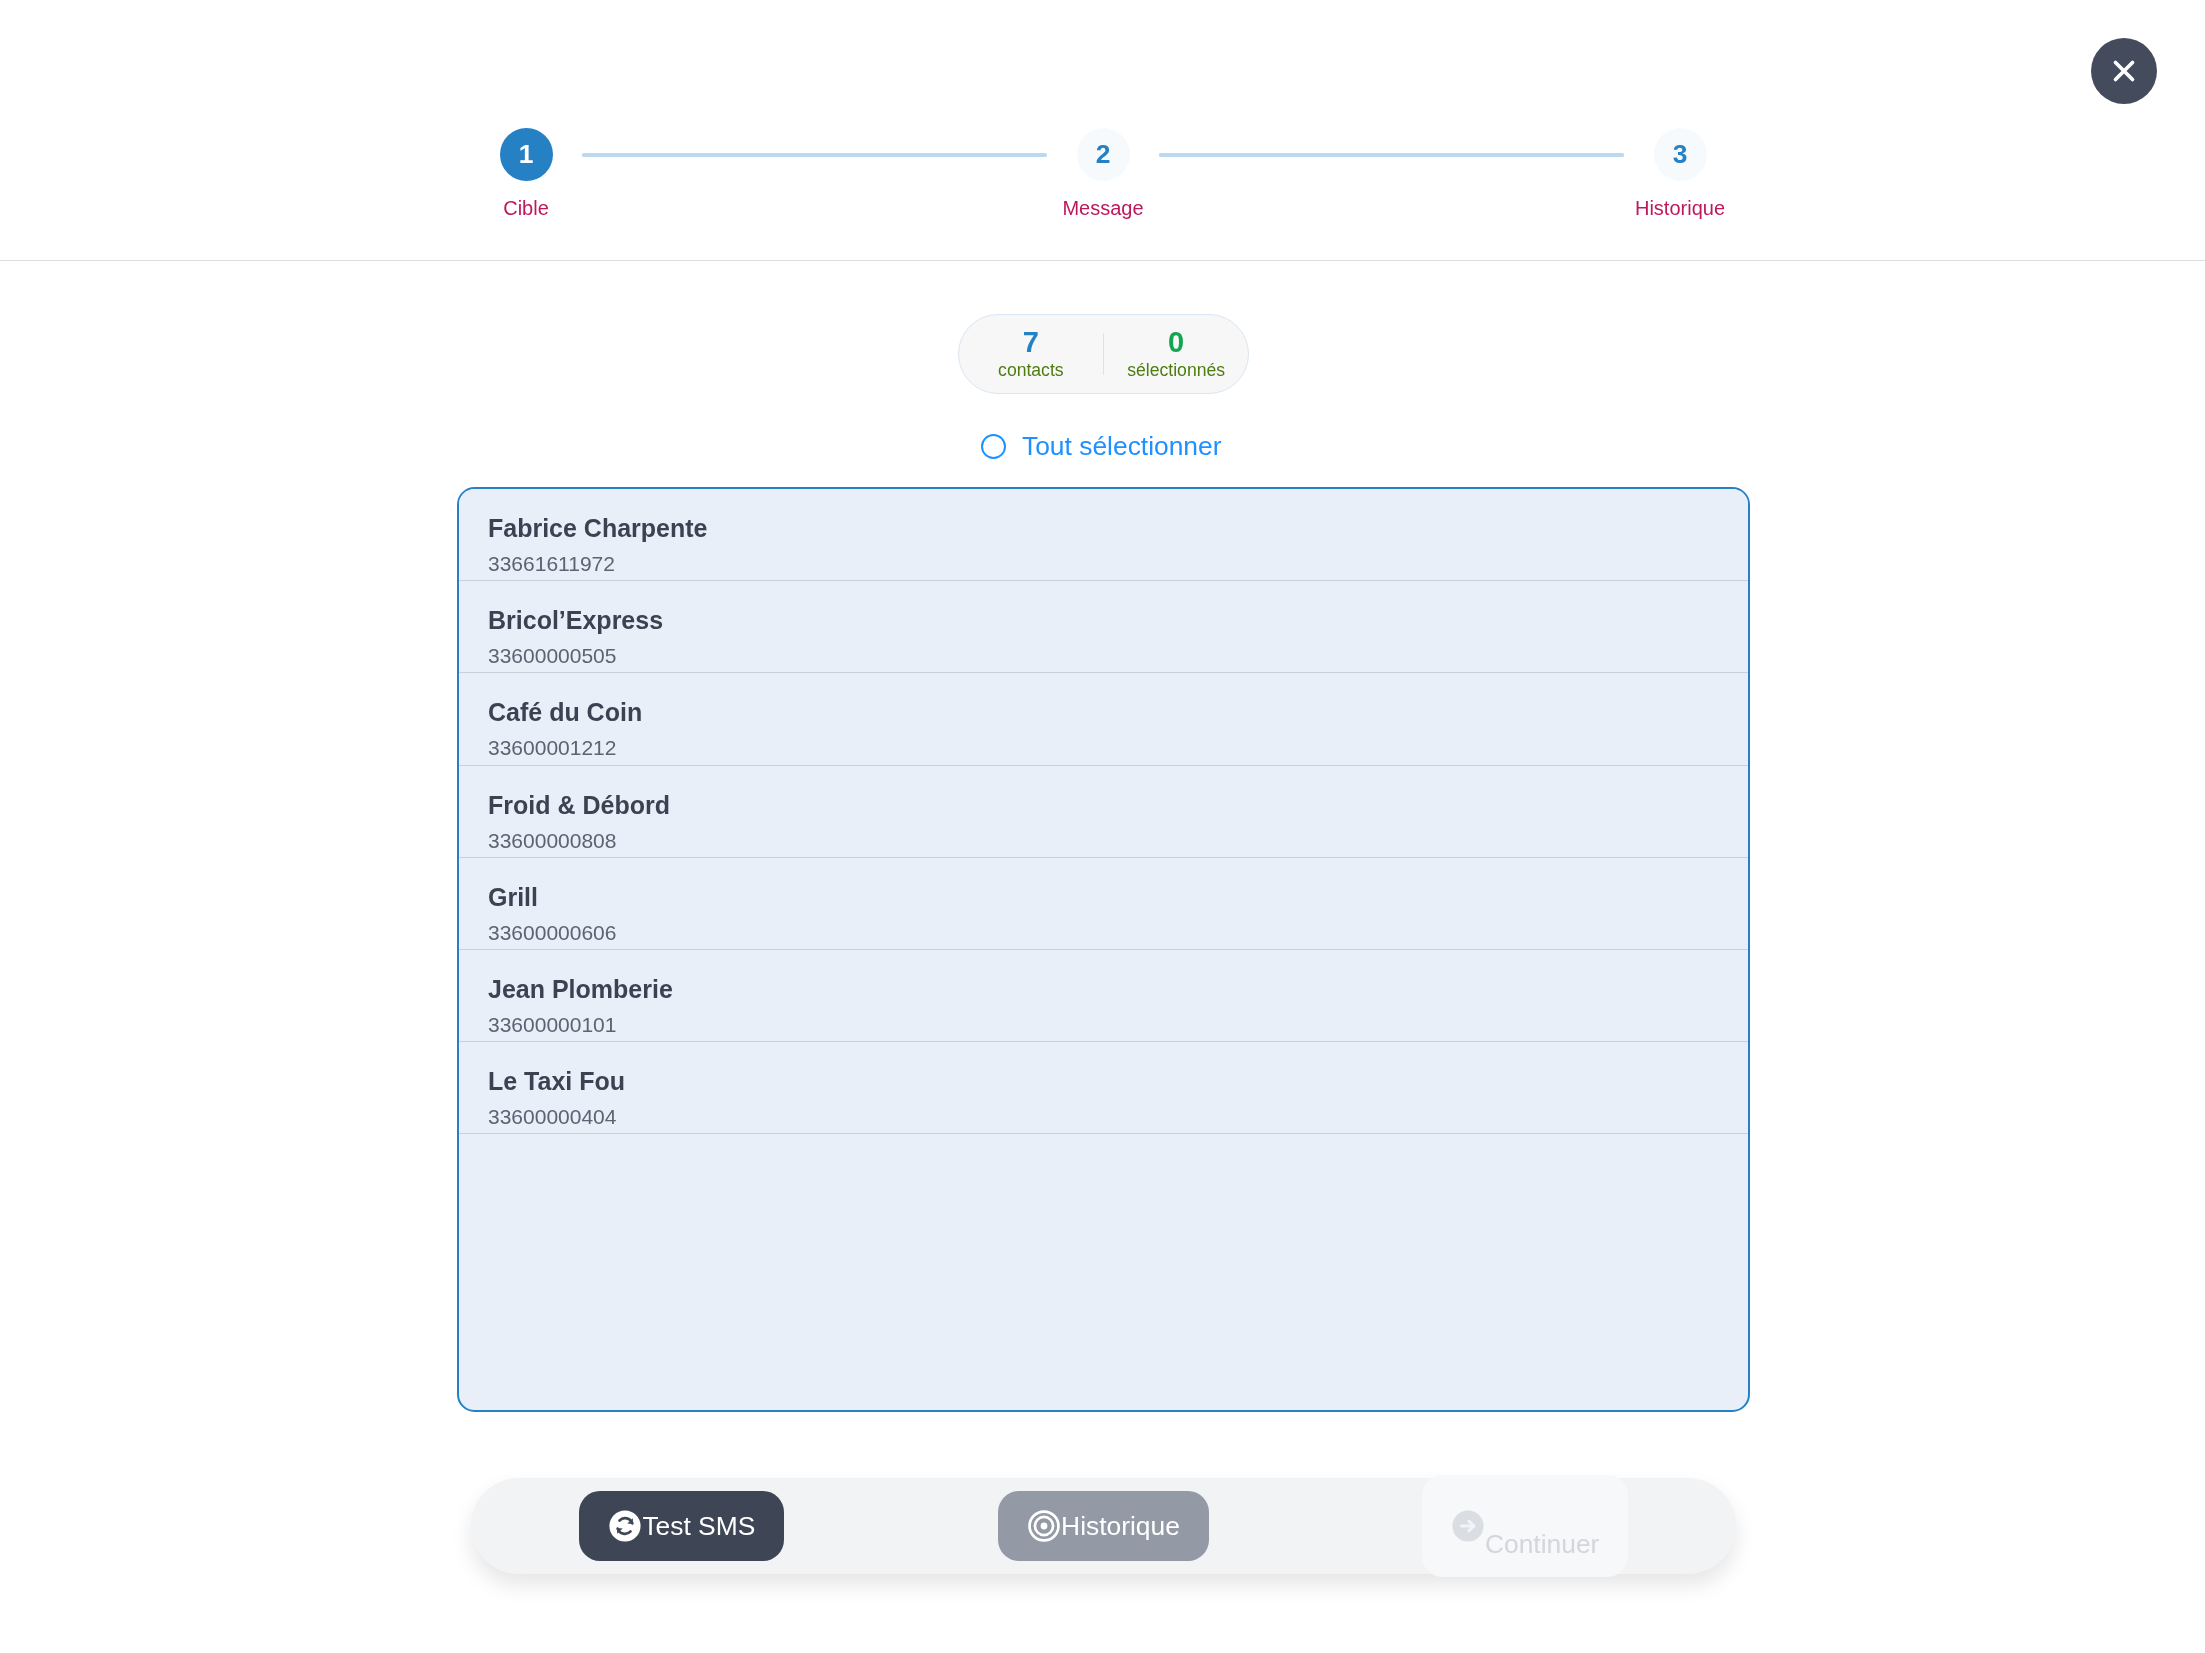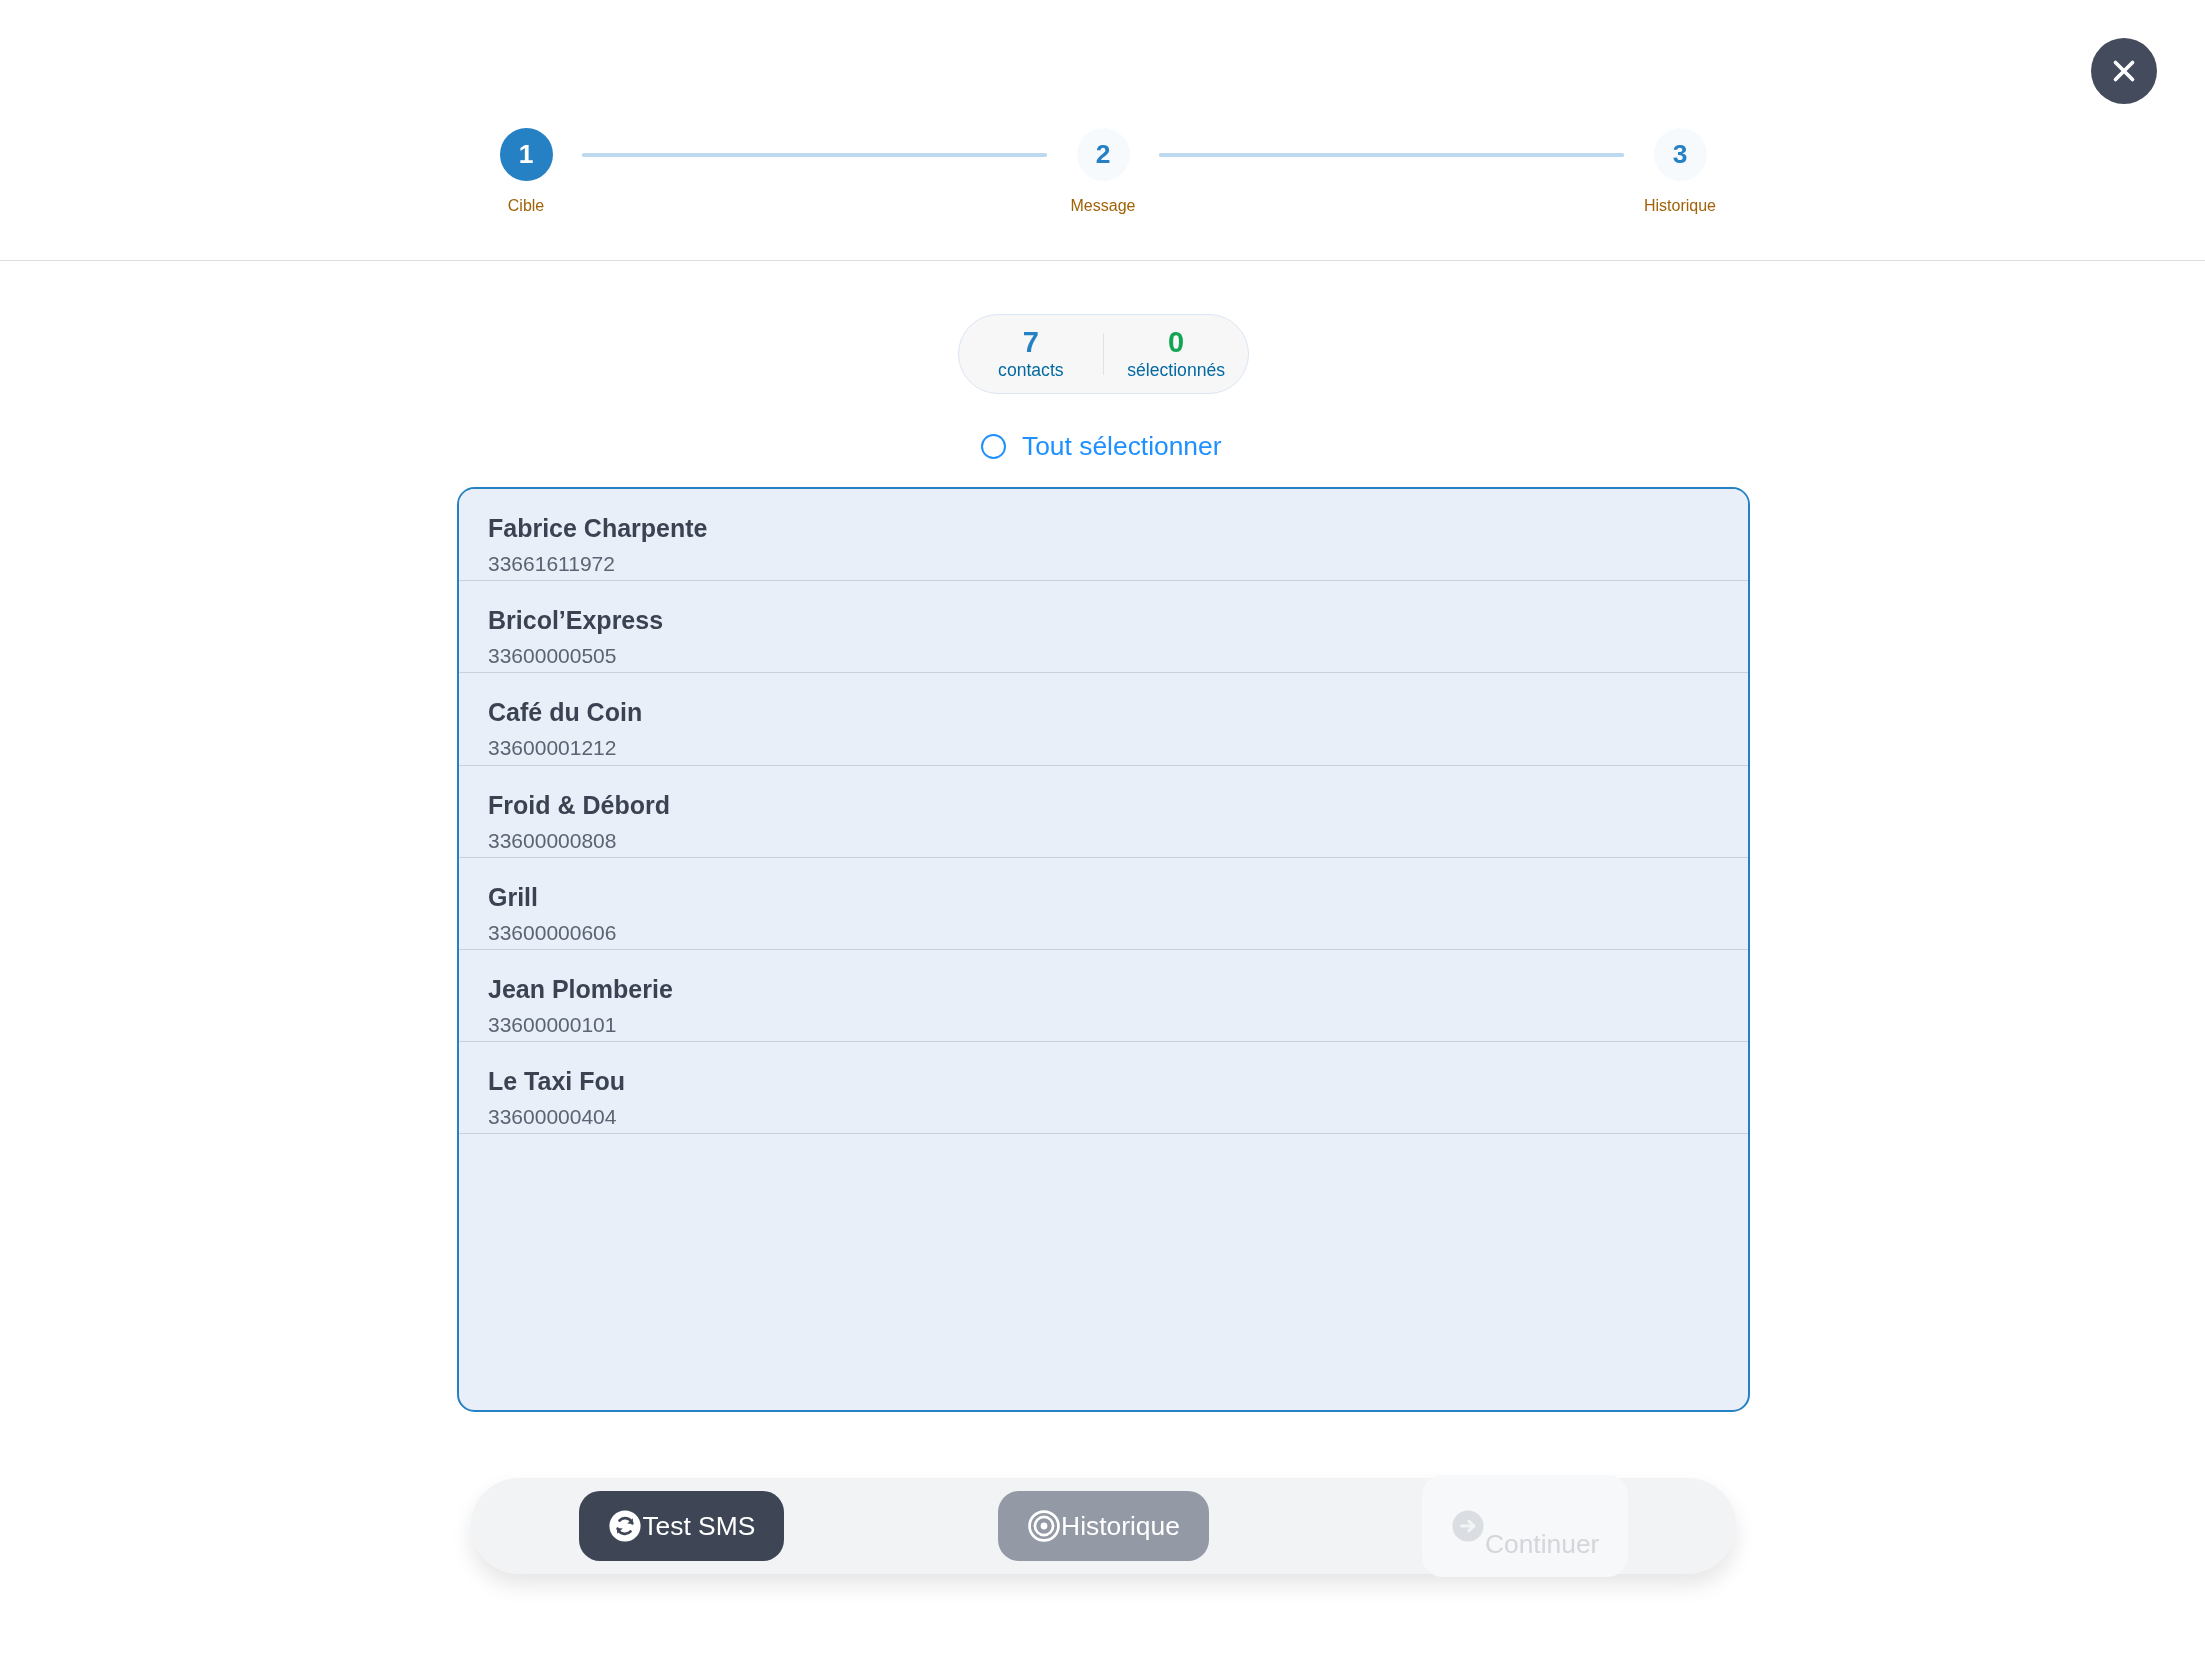--- a/index.html
+++ b/index.html
@@ -75,22 +75,22 @@
   .step.active .step-circle {
     background: #2581c4;
     color: #ffffff;
   }
   .step.inactive .step-circle {
     background: #f7fafd;
     color: #2581c4;
   }
   .step-label {
     margin-top: 16px;
-    font-size: 16px;
-    color: #a16207;
+    font-size: 20px;
+    color: #be185d;
     white-space: nowrap;
   }
   .step-line {
     flex: 1 1 auto;
     height: 4px;
     background: #bcd9ef;
     margin-top: 25px;
     border-radius: 1.6px;
   }
 
@@ -110,21 +110,21 @@
   .counter-cell {
     flex: 1 1 0;
     display: flex;
     flex-direction: column;
     align-items: center;
     justify-content: center;
   }
   .counter-num { font-size: 29px; font-weight: bold; line-height: 1.05; }
   .counter-num.blue { color: #2581c4; }
   .counter-num.green { color: #13a551; }
-  .counter-lbl { font-size: 17.6px; color: #0369a1; margin-top: 3.2px; }
+  .counter-lbl { font-size: 17.6px; color: #4d7c0f; margin-top: 3.2px; }
   .counter-sep { width: 1.6px; height: 42px; background: #e2e2e4; }
 
   
   .select-all {
     position: absolute;
     left: 981px;
     top: 431px;
     display: flex;
     align-items: center;
     gap: 16px;

